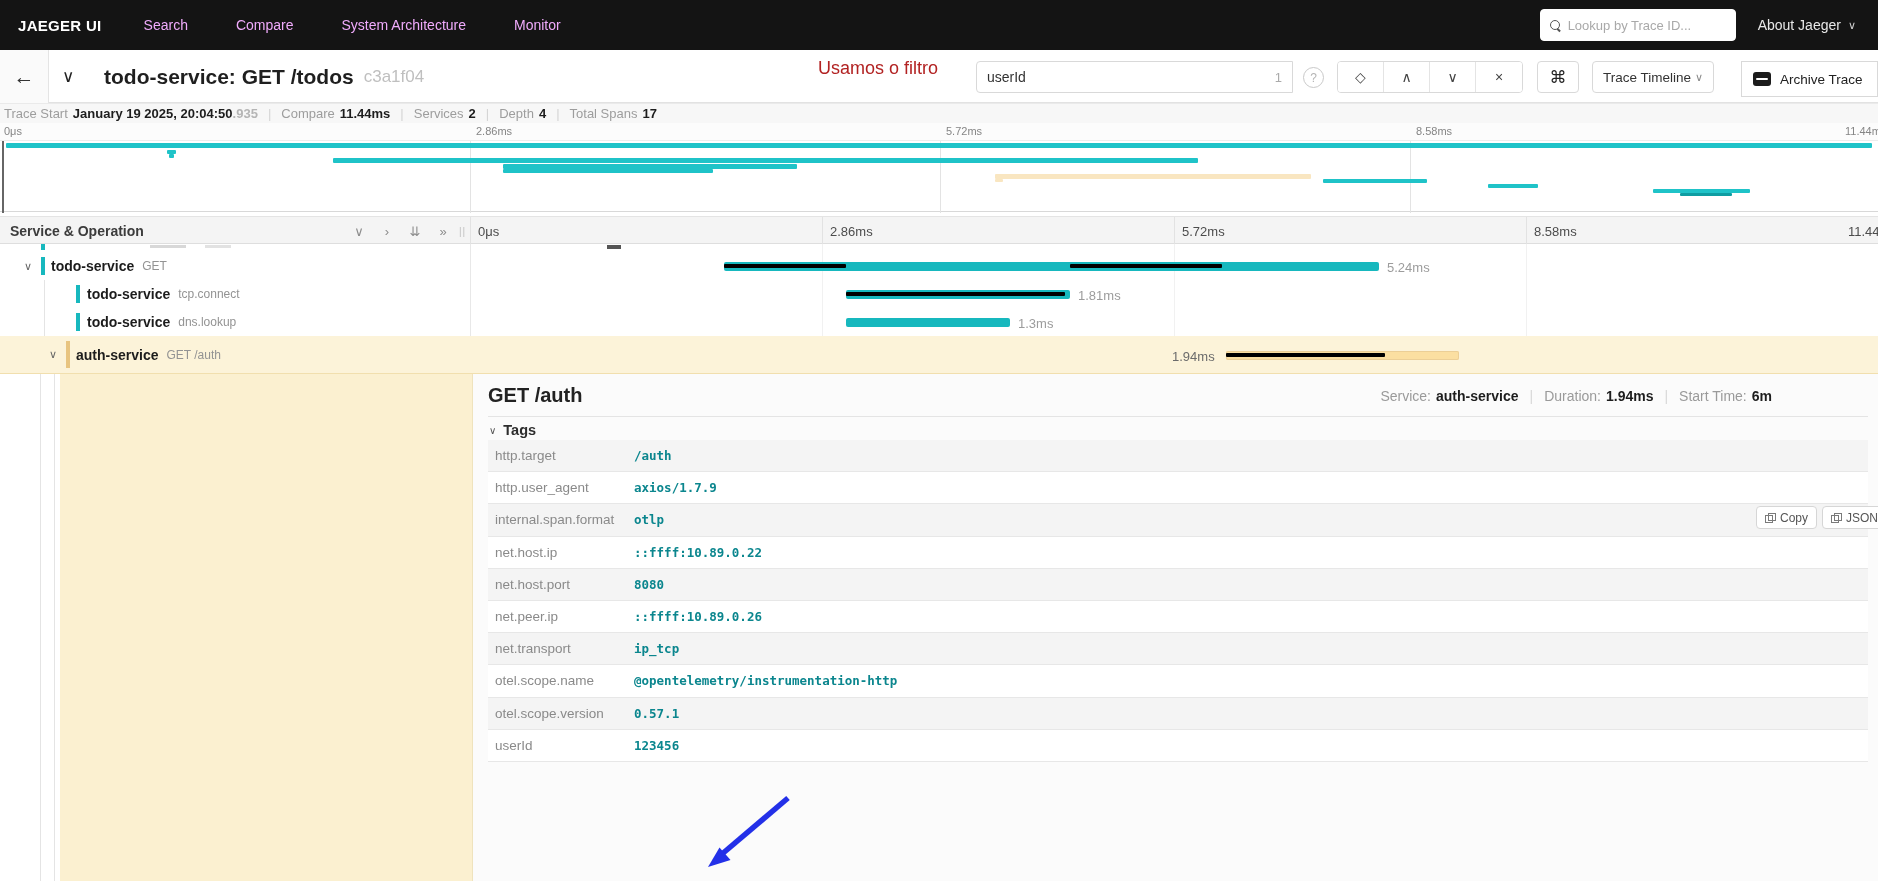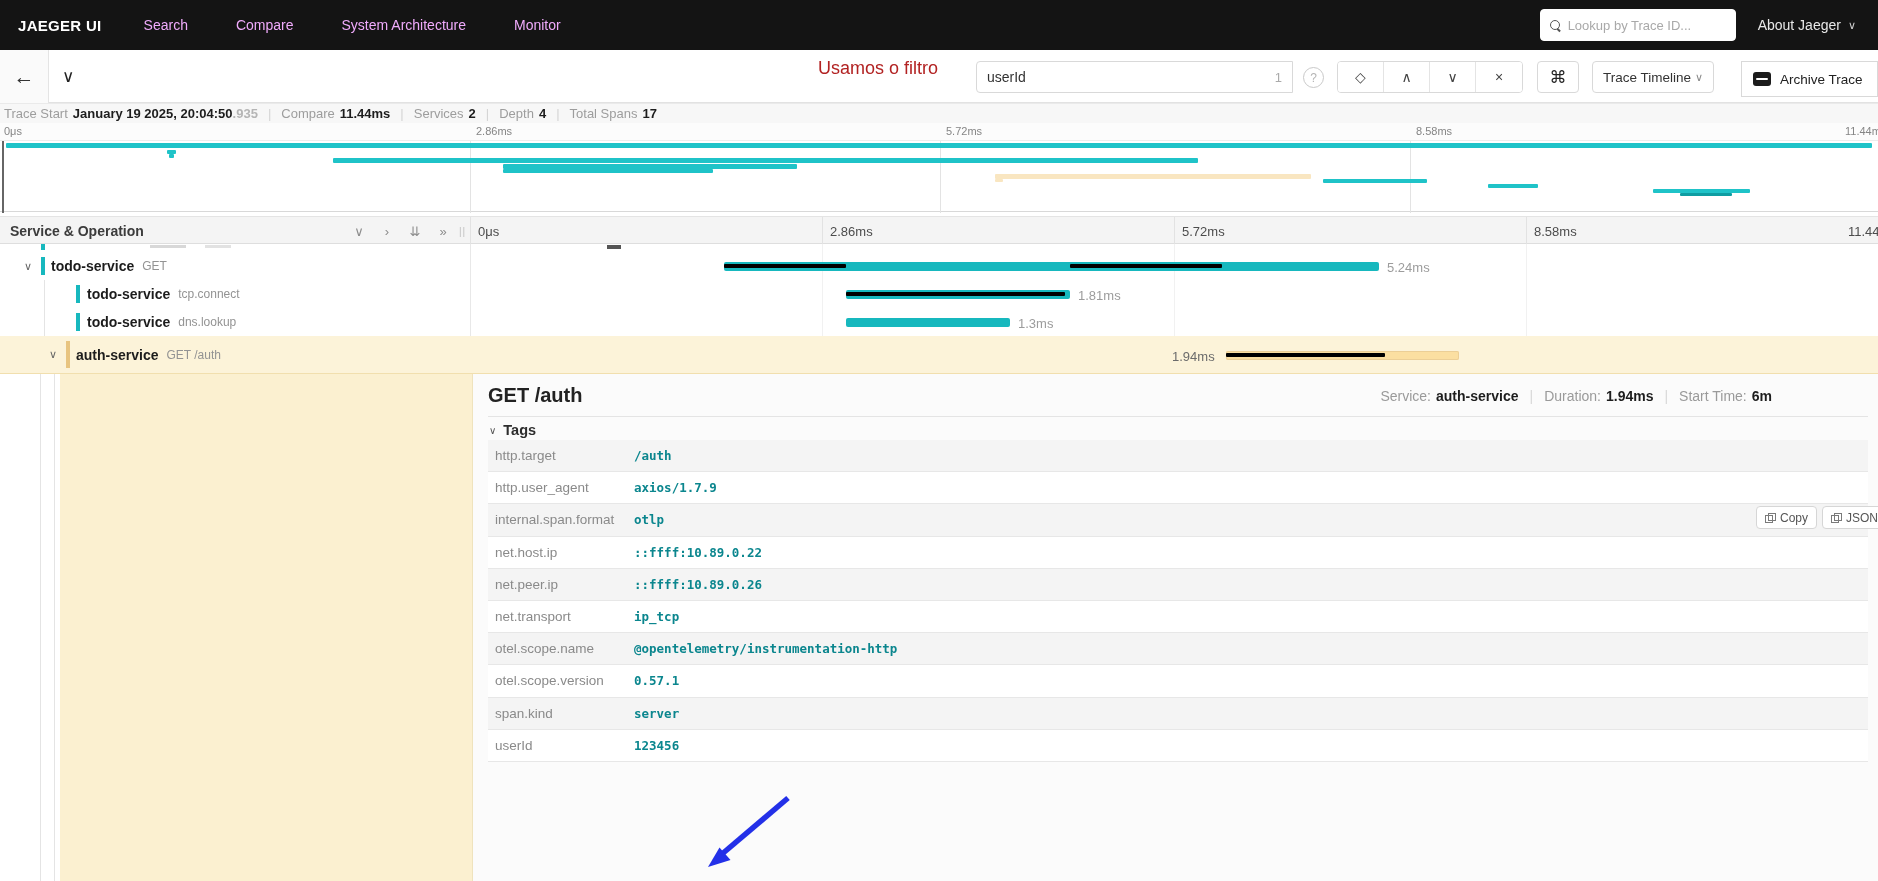--- a/index.html
+++ b/index.html
@@ -133,20 +133,24 @@
     </div>
   </div>
 
   <div id="titlebar">
     <div id="back-strip">
         <span>←</span>
       </div>
     <div id="title-collapse">
         <span>∨</span>
       </div>
+    <div id="trace-title">
+      <span class="t">todo-service: GET /todos</span>
+      <span class="id">c3a1f04</span>
+    </div>
     <div id="annotation-red">Usamos o filtro</div>
     <div id="findbox">
       <input value="userId" style="">
       <span id="find-count">1</span>
     </div>
     <div id="help-circle">?</div>
     <div id="segmented">
         <div class="seg-btn">◇</div>
         <div class="seg-btn">∧</div>
         <div class="seg-btn">∨</div>
@@ -323,38 +327,38 @@
         </div>
         <div class="tag-row">
           <div class="tag-key">internal.span.format</div>
           <div class="tag-val">otlp</div>
         </div>
         <div class="tag-row">
           <div class="tag-key">net.host.ip</div>
           <div class="tag-val">::ffff:10.89.0.22</div>
         </div>
         <div class="tag-row">
+          <div class="tag-key">net.host.port</div>
+          <div class="tag-val">8080</div>
+        </div>
+        <div class="tag-row">
           <div class="tag-key">net.peer.ip</div>
           <div class="tag-val">::ffff:10.89.0.26</div>
         </div>
         <div class="tag-row">
           <div class="tag-key">net.transport</div>
           <div class="tag-val">ip_tcp</div>
         </div>
         <div class="tag-row">
           <div class="tag-key">otel.scope.name</div>
           <div class="tag-val">@opentelemetry/instrumentation-http</div>
         </div>
         <div class="tag-row">
           <div class="tag-key">otel.scope.version</div>
           <div class="tag-val">0.57.1</div>
-        </div>
-        <div class="tag-row">
-          <div class="tag-key">span.kind</div>
-          <div class="tag-val">server</div>
         </div>
         <div class="tag-row">
           <div class="tag-key">userId</div>
           <div class="tag-val">123456</div>
         </div>
       </div>
 
     <div id="kv-buttons">
       <div class="kv-btn">
         <span class="copy-glyph"></span>

